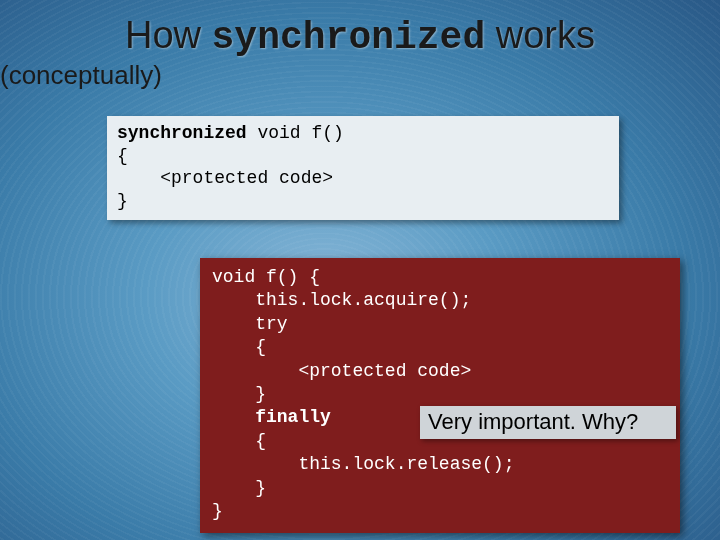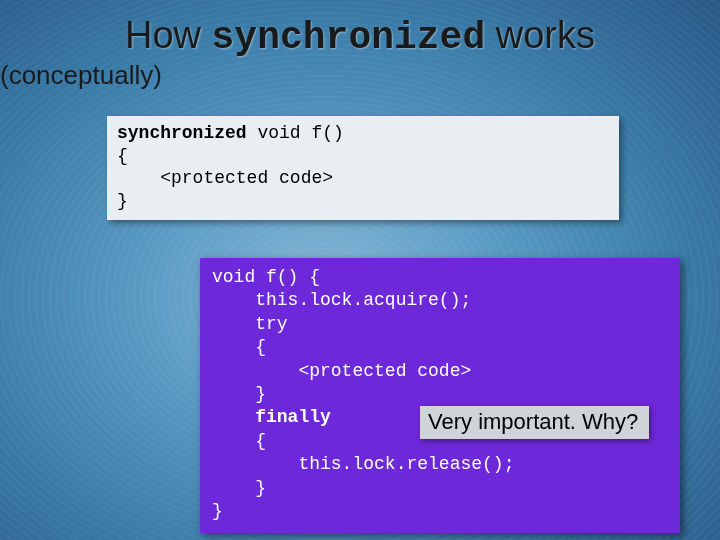--- a/index.html
+++ b/index.html
@@ -52,34 +52,34 @@
     position: absolute;
     left: 130px; top: 222px;
     font-size: 23px;
     color: #0a0a0a;
     text-shadow: 1px 1px 1px rgba(255,255,255,0.3);
   }
   .codebox2 {
     position: absolute;
     left: 200px; top: 258px;
     width: 480px;
-    background: #6d28d9;
+    background: #7f1d1d;
     color: #fff;
     padding: 8px 12px 10px 12px;
     font-family: "Courier New", Courier, monospace;
     font-size: 18px;
     line-height: 1.3;
     white-space: pre;
     box-shadow: 3px 3px 8px rgba(0,0,0,0.5);
   }
   .codebox2 b { font-weight: bold; }
   .callout {
     position: absolute;
     left: 420px; top: 406px;
-    width: 229px;
+    width: 256px;
     background: #cfd4d8;
     color: #000;
     font-family: Arial, sans-serif;
     font-size: 22px;
     padding: 3px 8px 4px 8px;
     box-shadow: 2px 2px 5px rgba(0,0,0,0.4);
     white-space: nowrap;
   }
 </style>
 </head>

